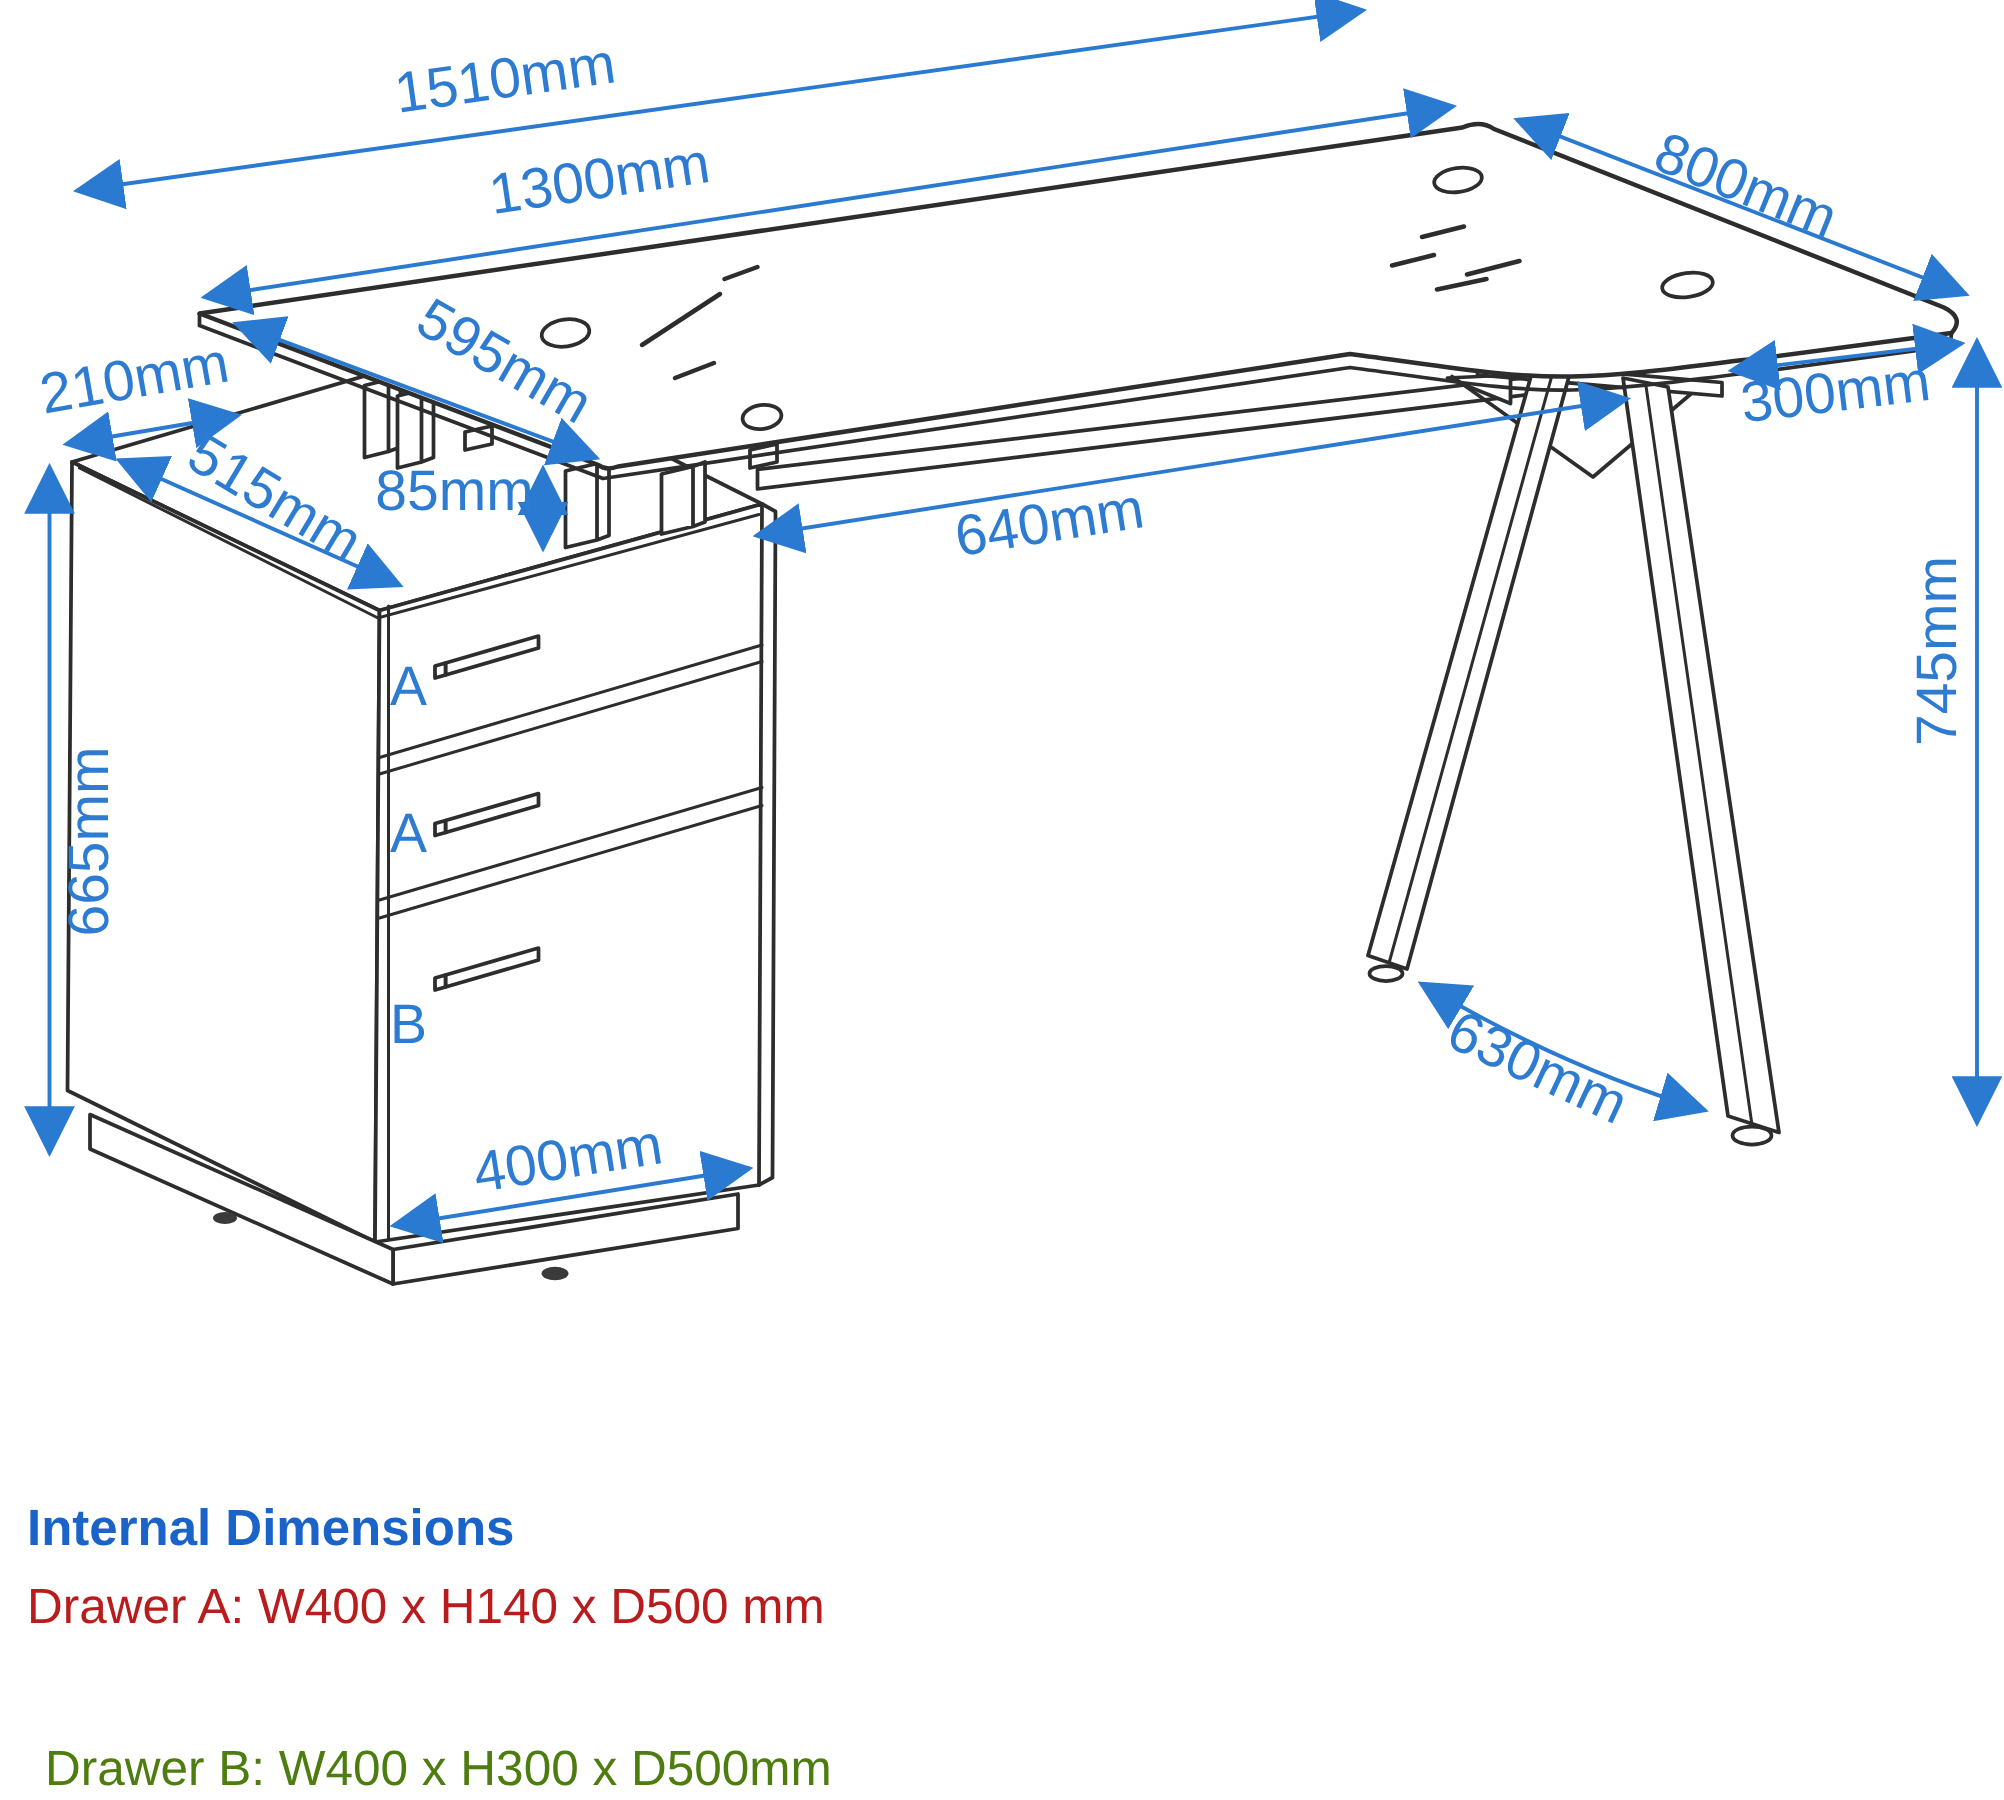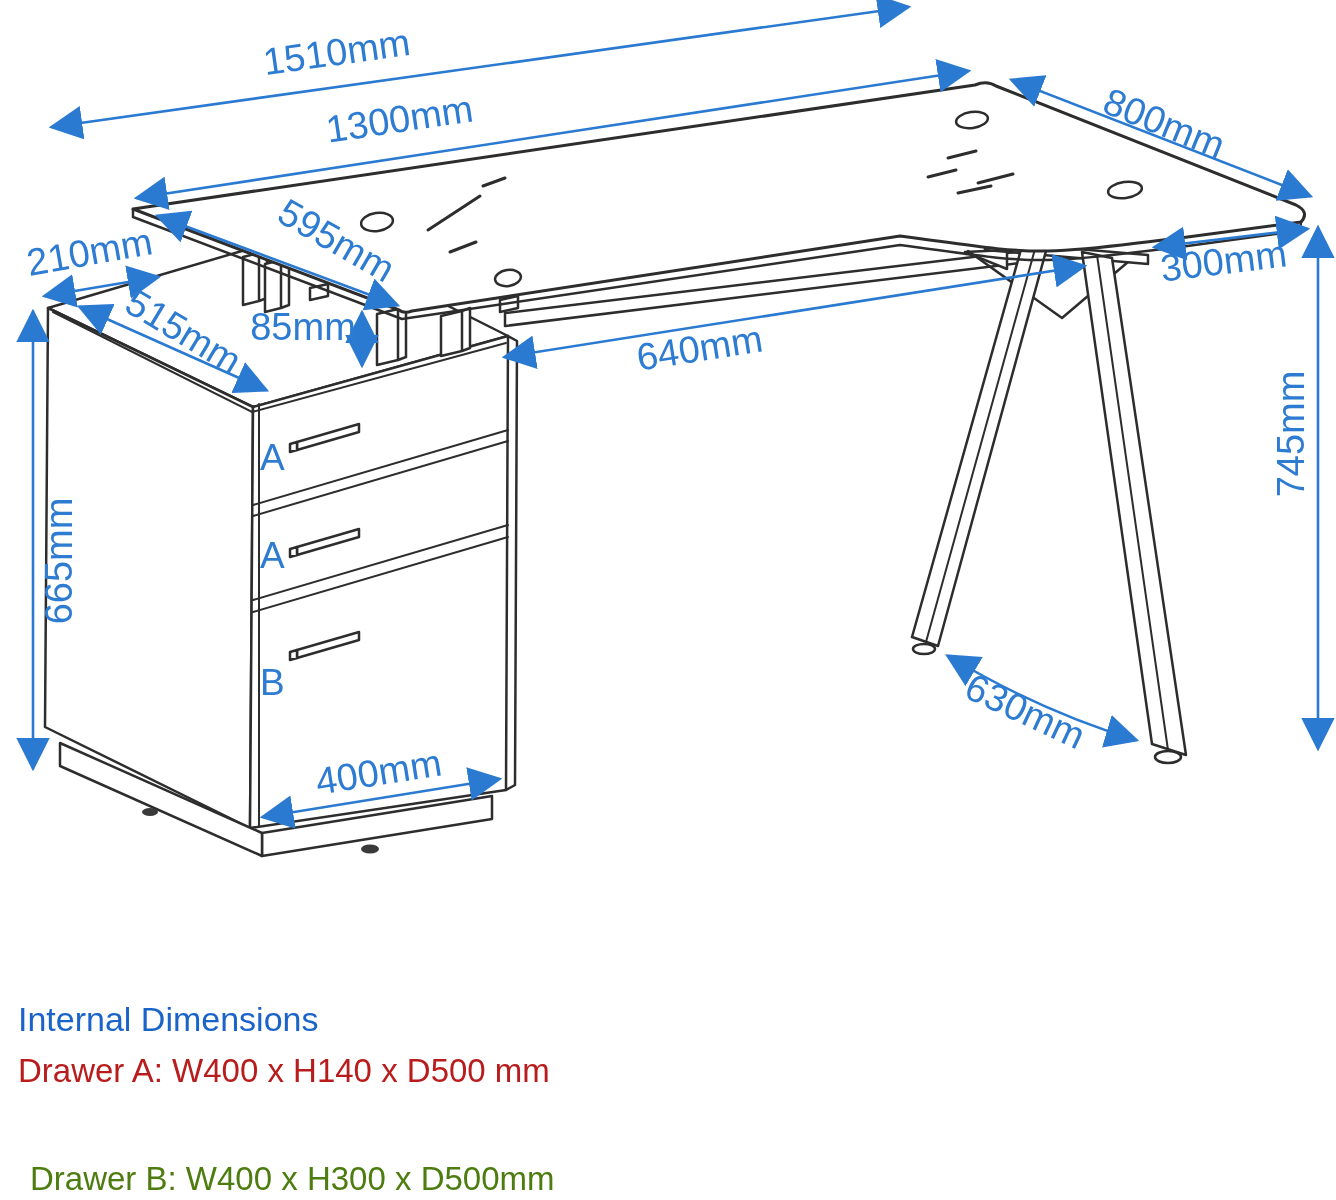--- a/index.html
+++ b/index.html
@@ -15,21 +15,21 @@
   .shine{stroke:#2d2d2d;stroke-width:3;fill:none;stroke-linecap:round;}
   .foot{fill:#3a3a3a;stroke:none;}
   
   .dim{stroke:#2b7ad2;stroke-width:2.6;fill:none;stroke-linecap:round;}
   text.dimlab{fill:#2e7cd2;font-size:38px;font-family:"Liberation Sans",sans-serif;
     text-anchor:middle;dominant-baseline:middle;}
   text.drawerlab{fill:#2e7cd2;font-size:37px;font-family:"Liberation Sans",sans-serif;
     text-anchor:start;dominant-baseline:alphabetic;}
   
   .note{position:absolute;left:18px;white-space:nowrap;}
-  .note-title{top:1000px;font-size:34px;font-weight:normal;color:#1a63c8;}
+  .note-title{top:1000px;font-size:34px;font-weight:bold;color:#1a63c8;}
   .note-a{top:1052px;font-size:33px;color:#b91c1c;}
   .note-b{top:1160px;font-size:33px;color:#4d7c0f;margin-left:12px;}
 </style>
 </head>
 <body>
 
 <div class="stage">
 
   <svg width="1336" height="1200" viewBox="0 0 1336 1200">
     <defs>

